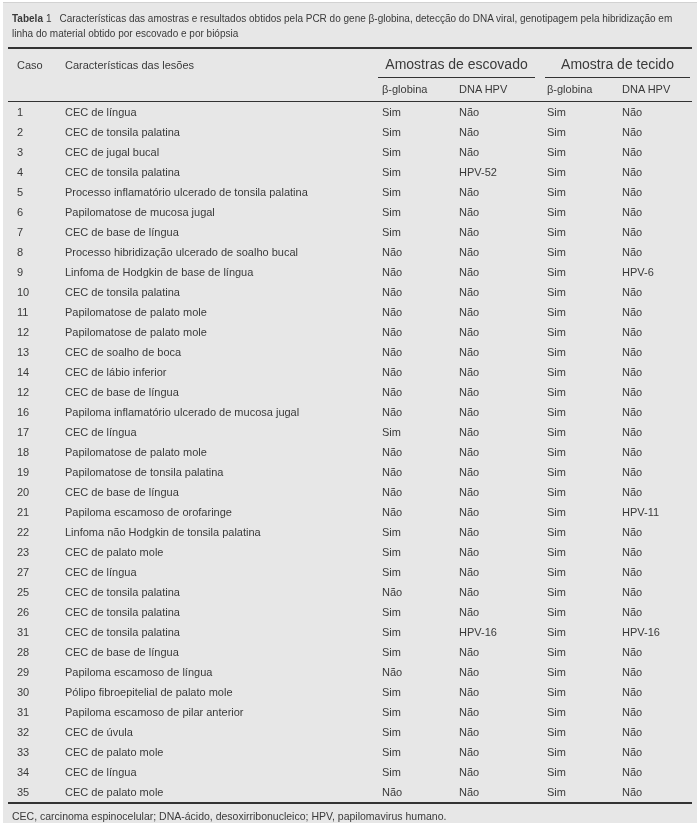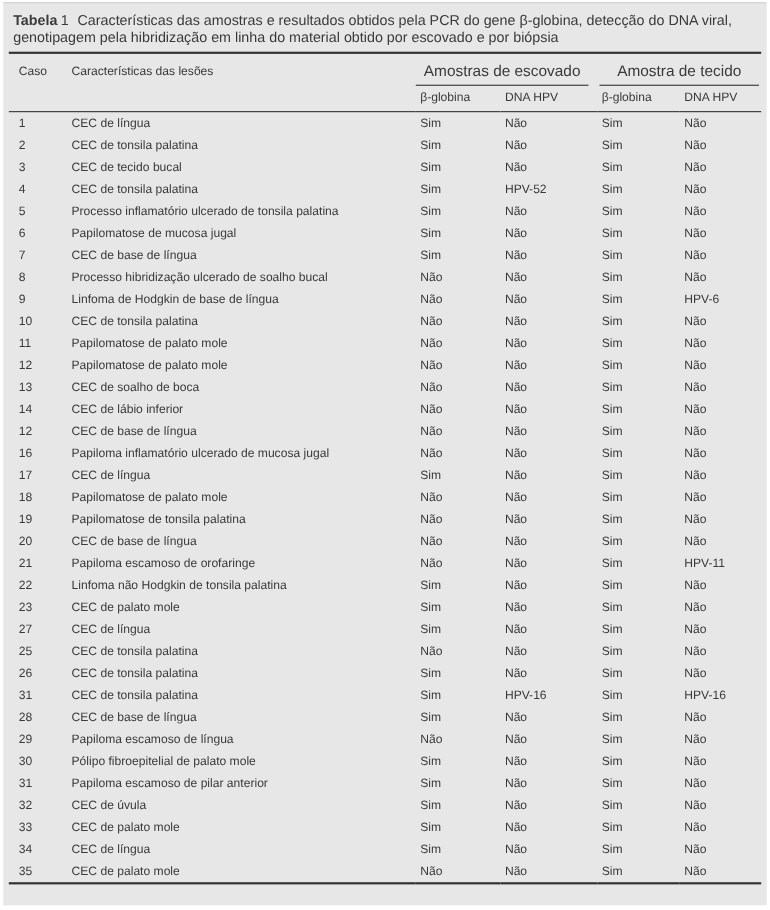--- a/index.html
+++ b/index.html
@@ -14,21 +14,21 @@
   }
   .panel{
     position:absolute;left:3px;top:2px;width:694px;height:821px;
     background:var(--panel-bg);box-sizing:border-box;
     border-top:1px solid #d2d2d2;
     padding:7px 5px 0 5px;
   }
   .caption{
     margin:0 0 0 0;padding:1px 2px 6px 4px;
     border-bottom:2px solid var(--rule);
-    font-size:13px;line-height:15px;color:var(--text);
+    font-size:10px;line-height:15px;color:var(--text);
   }
   .caption .lbl{font-weight:bold;}
   .caption .num{font-weight:normal;margin-left:3px;}
   .caption .txt{margin-left:8px;}
   table{
     width:100%;border-collapse:collapse;table-layout:fixed;
     color:var(--text);font-size:11px;
   }
   th{font-weight:normal;text-align:left;}
   th.group-th{padding:7px 0 0 0;vertical-align:bottom;}
@@ -107,21 +107,21 @@
           <tr>
     <td class="c0">2</td>
     <td class="c1">CEC de tonsila palatina</td>
     <td class="c2">Sim</td>
     <td class="c3">Não</td>
     <td class="c4">Sim</td>
     <td class="c5">Não</td>
   </tr>
           <tr>
     <td class="c0">3</td>
-    <td class="c1">CEC de tecido bucal</td>
+    <td class="c1">CEC de jugal bucal</td>
     <td class="c2">Sim</td>
     <td class="c3">Não</td>
     <td class="c4">Sim</td>
     <td class="c5">Não</td>
   </tr>
           <tr>
     <td class="c0">4</td>
     <td class="c1">CEC de tonsila palatina</td>
     <td class="c2">Sim</td>
     <td class="c3">HPV-52</td>
@@ -372,14 +372,15 @@
     <td class="c0">35</td>
     <td class="c1">CEC de palato mole</td>
     <td class="c2">Não</td>
     <td class="c3">Não</td>
     <td class="c4">Sim</td>
     <td class="c5">Não</td>
   </tr>
         </tbody>
     </table>
 
+    <div class="footnote">CEC, carcinoma espinocelular; DNA-ácido, desoxirribonucleico; HPV, papilomavirus humano.</div>
   </div>
 </div>
 
 </body></html>

